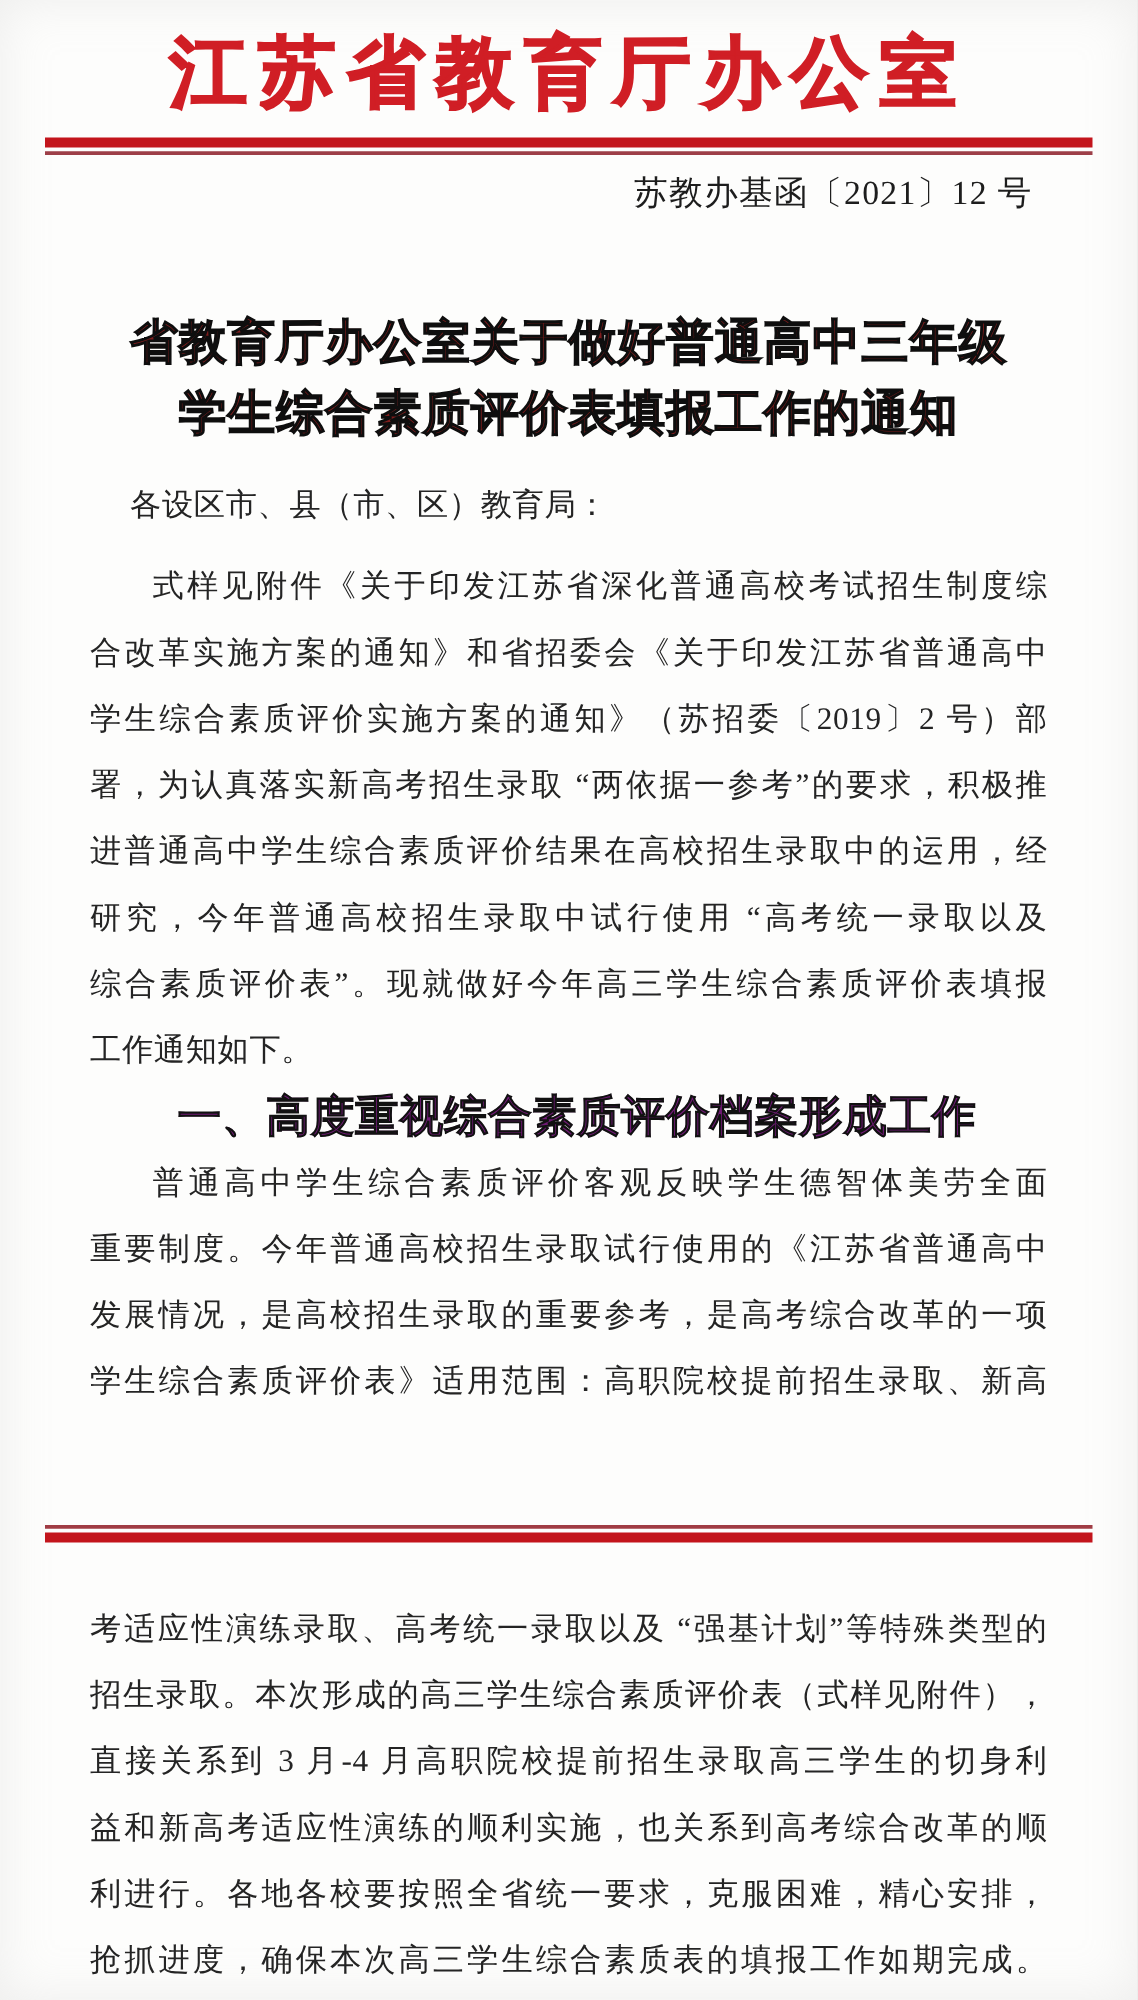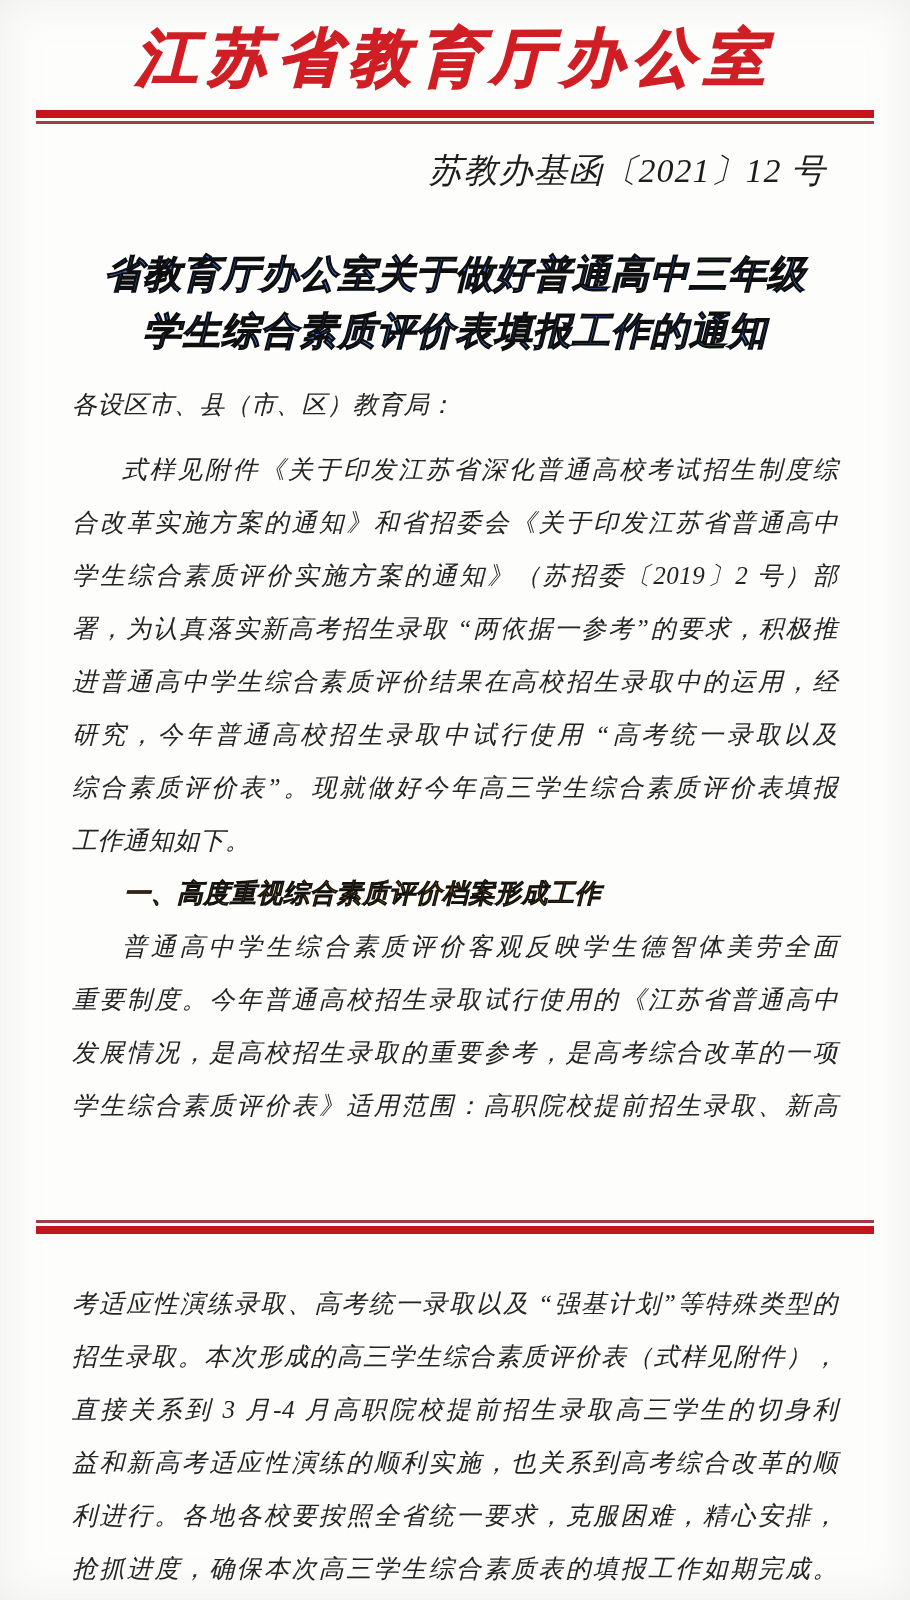--- a/index.html
+++ b/index.html
@@ -1,65 +1,64 @@
 <!DOCTYPE html>
 <html><head>
 <meta charset="utf-8">
 <style>
   html,body{margin:0;padding:0;background:#e8e8e8;}
   .page{
     position:relative;width:910px;height:1600px;margin:0 auto;
     background:#fdfdfc;overflow:hidden;
     font-family:"Liberation Serif","DejaVu Serif",serif;
     box-shadow:inset 0 0 40px rgba(190,190,190,.25);
-    font-style:italic;
   }
   
   .masthead{
     position:absolute;top:16px;left:0;right:0;
     text-align:center;color:#d01e25;
     font-size:62px;font-weight:900;letter-spacing:9px;
     -webkit-text-stroke:1.6px #d01e25;
     white-space:nowrap;
   }
   .rule-header{position:absolute;top:110px;left:36px;right:36px;}
   .rule-header .thick{height:8px;background:#c3151c;}
   .rule-header .gap{height:3px;}
   .rule-header .thin{height:3px;background:#9d3f48;}
   
   .doc-number{
-    position:absolute;top:148px;right:84px;
-    font-size:34px;color:#1d1d1d;letter-spacing:1px;white-space:nowrap;
+    position:absolute;top:136px;right:84px;
+    font-size:27px;color:#1d1d1d;letter-spacing:1px;white-space:nowrap;
   }
   
   .doc-title{
     position:absolute;top:246px;left:40px;right:40px;
-    text-align:center;color:#3b82f6;
+    text-align:center;color:#7f1d1d;
     font-size:38px;font-weight:700;line-height:57px;letter-spacing:1px;
     -webkit-text-stroke:1.1px #0e0e0e;
   }
   
   .body-block{position:absolute;left:72px;right:72px;color:#242424;}
   .body-1{top:378px;}
   .body-2{top:1277px;}
   .bline{
     font-size:25px;line-height:53px;height:53px;white-space:nowrap;
     letter-spacing:.5px;
   }
   .jl{ 
     white-space:normal;text-align:justify;text-align-last:justify;
   }
   .nj{text-align:left;text-align-last:left;}
   .indent{text-indent:2em;}
-  .salutation{margin-bottom:12px;}
+  .salutation{margin-bottom:12px;margin-left:32px;}
   .heading{
     font-family:"Liberation Sans","DejaVu Sans",sans-serif;
-    font-weight:700;color:#a16207;
+    font-weight:700;color:#701a75;
     -webkit-text-stroke:.6px #111;
-    font-size:26px;
+    font-size:35px;
   }
   
   .rule-mid{position:absolute;top:1220px;left:36px;right:36px;}
   .rule-mid .thin{height:3px;background:#a03c44;}
   .rule-mid .gap{height:3px;}
   .rule-mid .thick{height:8px;background:#c3151c;}
 </style>
 </head>
 <body>
 

